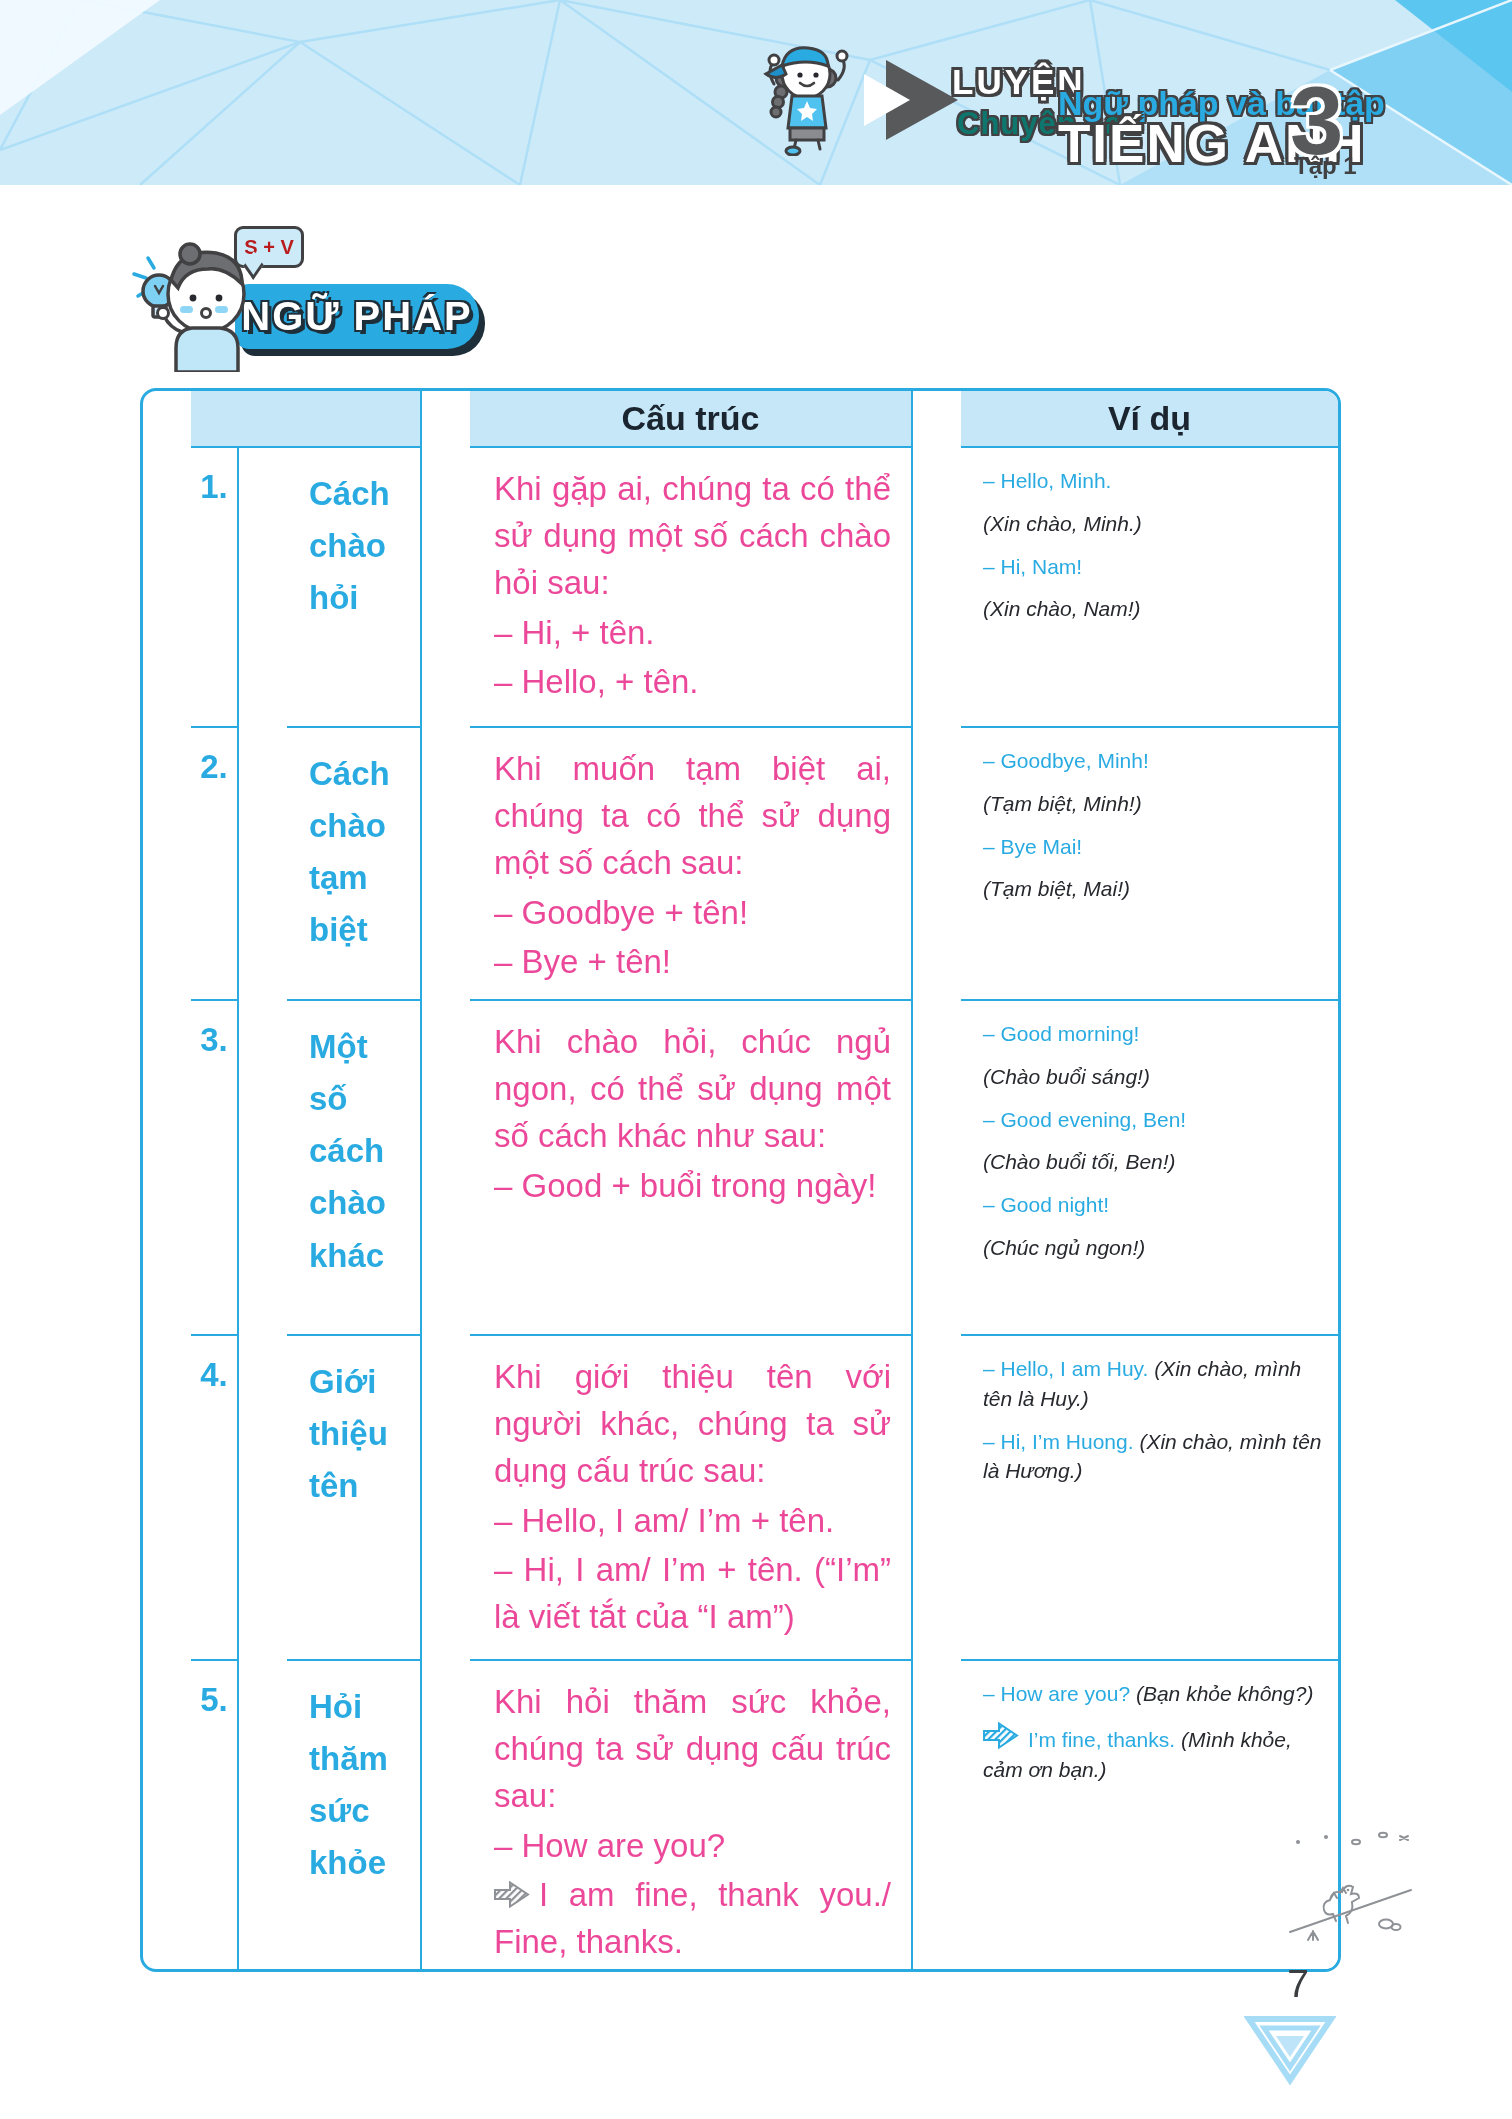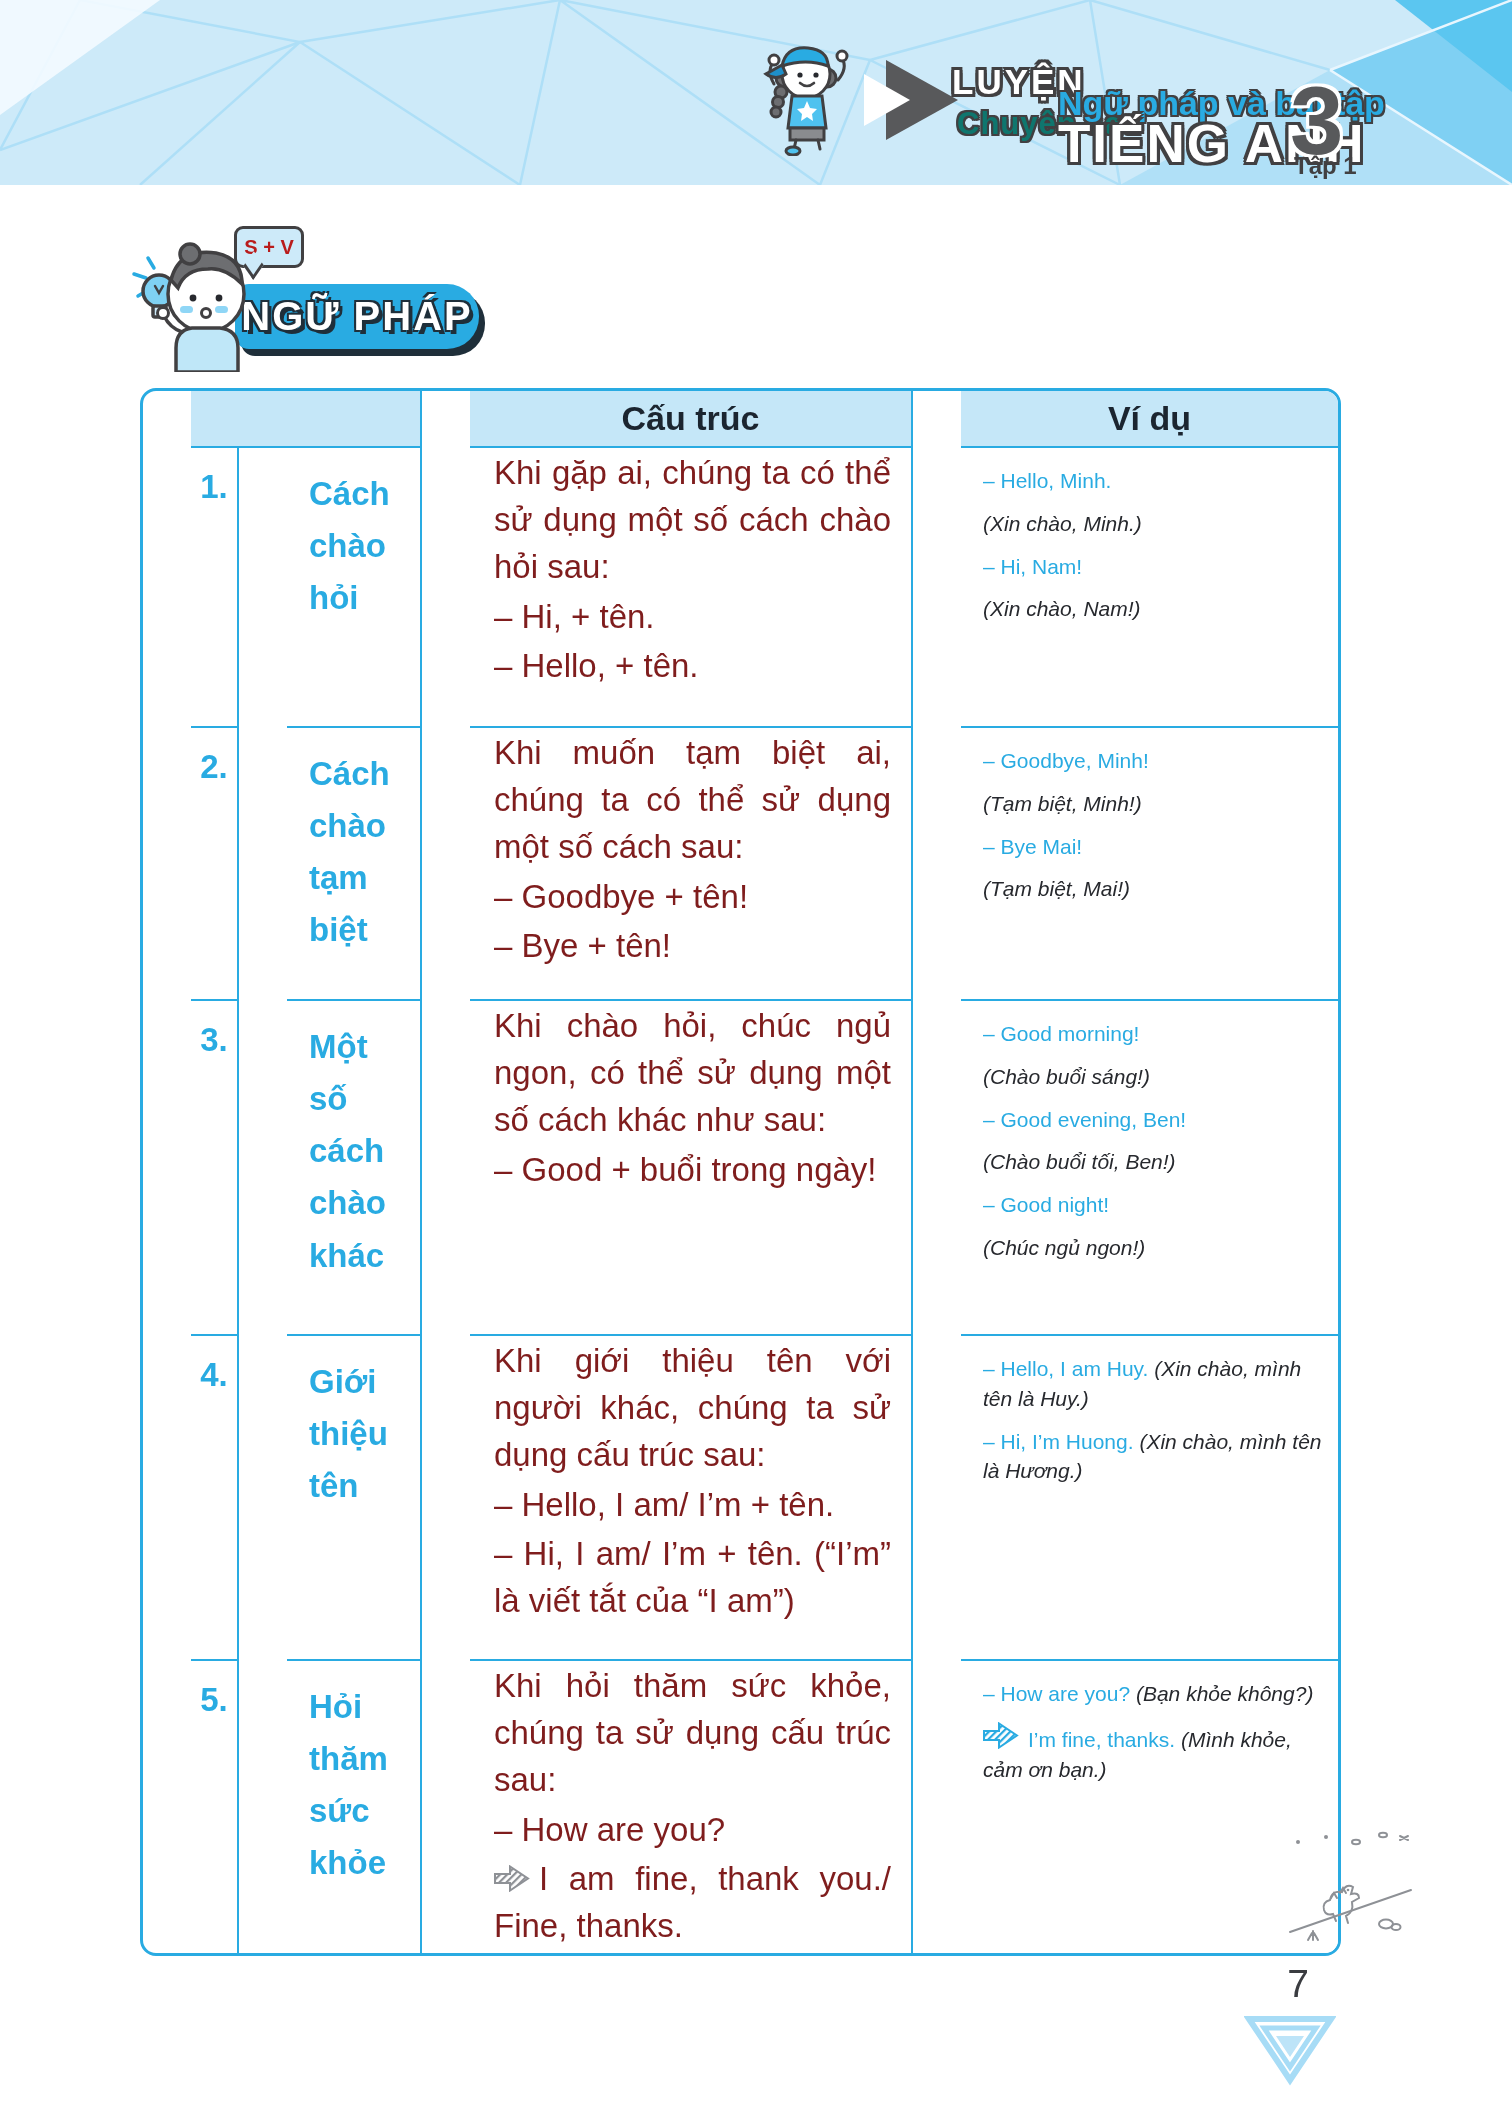--- a/index.html
+++ b/index.html
@@ -46,21 +46,21 @@
          display: grid; grid-template-columns: 96px 183px 491px 425px; background: #fff; }
   .cell { border-right: 2.5px solid #29ABE2; border-bottom: 2.5px solid #29ABE2; background: #fff; margin-left: 48px; }
   .cell.last-col { border-right: none; }
   .cell.last-row { border-bottom: none; }
   .hcell { background: #C5E7F8; display: flex; align-items: center; justify-content: center;
            min-height: 57px; font-weight: 700; font-size: 34px; color: #1B2530; }
   .hcell.merged { grid-column: 1 / 3; }
   .num  { color: #29ABE2; font-weight: 700; font-size: 33px; text-align: center; padding-top: 20px; }
   .topic { color: #29ABE2; font-weight: 700; font-size: 33px; padding: 20px 10px 0 22px; line-height: 1.58; }
   .topic span { display: block; }
-  .struct { font-size: 33px; color: #7f1d1d; padding: 2px 20px 0 24px; line-height: 1.42; text-align: justify; }
+  .struct { font-size: 33px; color: #ec4899; padding: 18px 20px 0 24px; line-height: 1.42; text-align: justify; }
   .struct p { margin: 0 0 3px 0; }
   .ex { font-size: 21px; color: #27292E; padding: 18px 14px 0 22px; line-height: 1.42; }
   .ex p { margin: 0 0 13px 0; }
   .en { color: #29ABE2; }
   .vi { color: #27292E; font-style: italic; }
   .r1 { min-height: 280px; } .r2 { min-height: 273px; } .r3 { min-height: 335px; }
   .r4 { min-height: 325px; } .r5 { min-height: 250px; }
   .arr { vertical-align: -2px; margin-right: 9px; }
 
   

